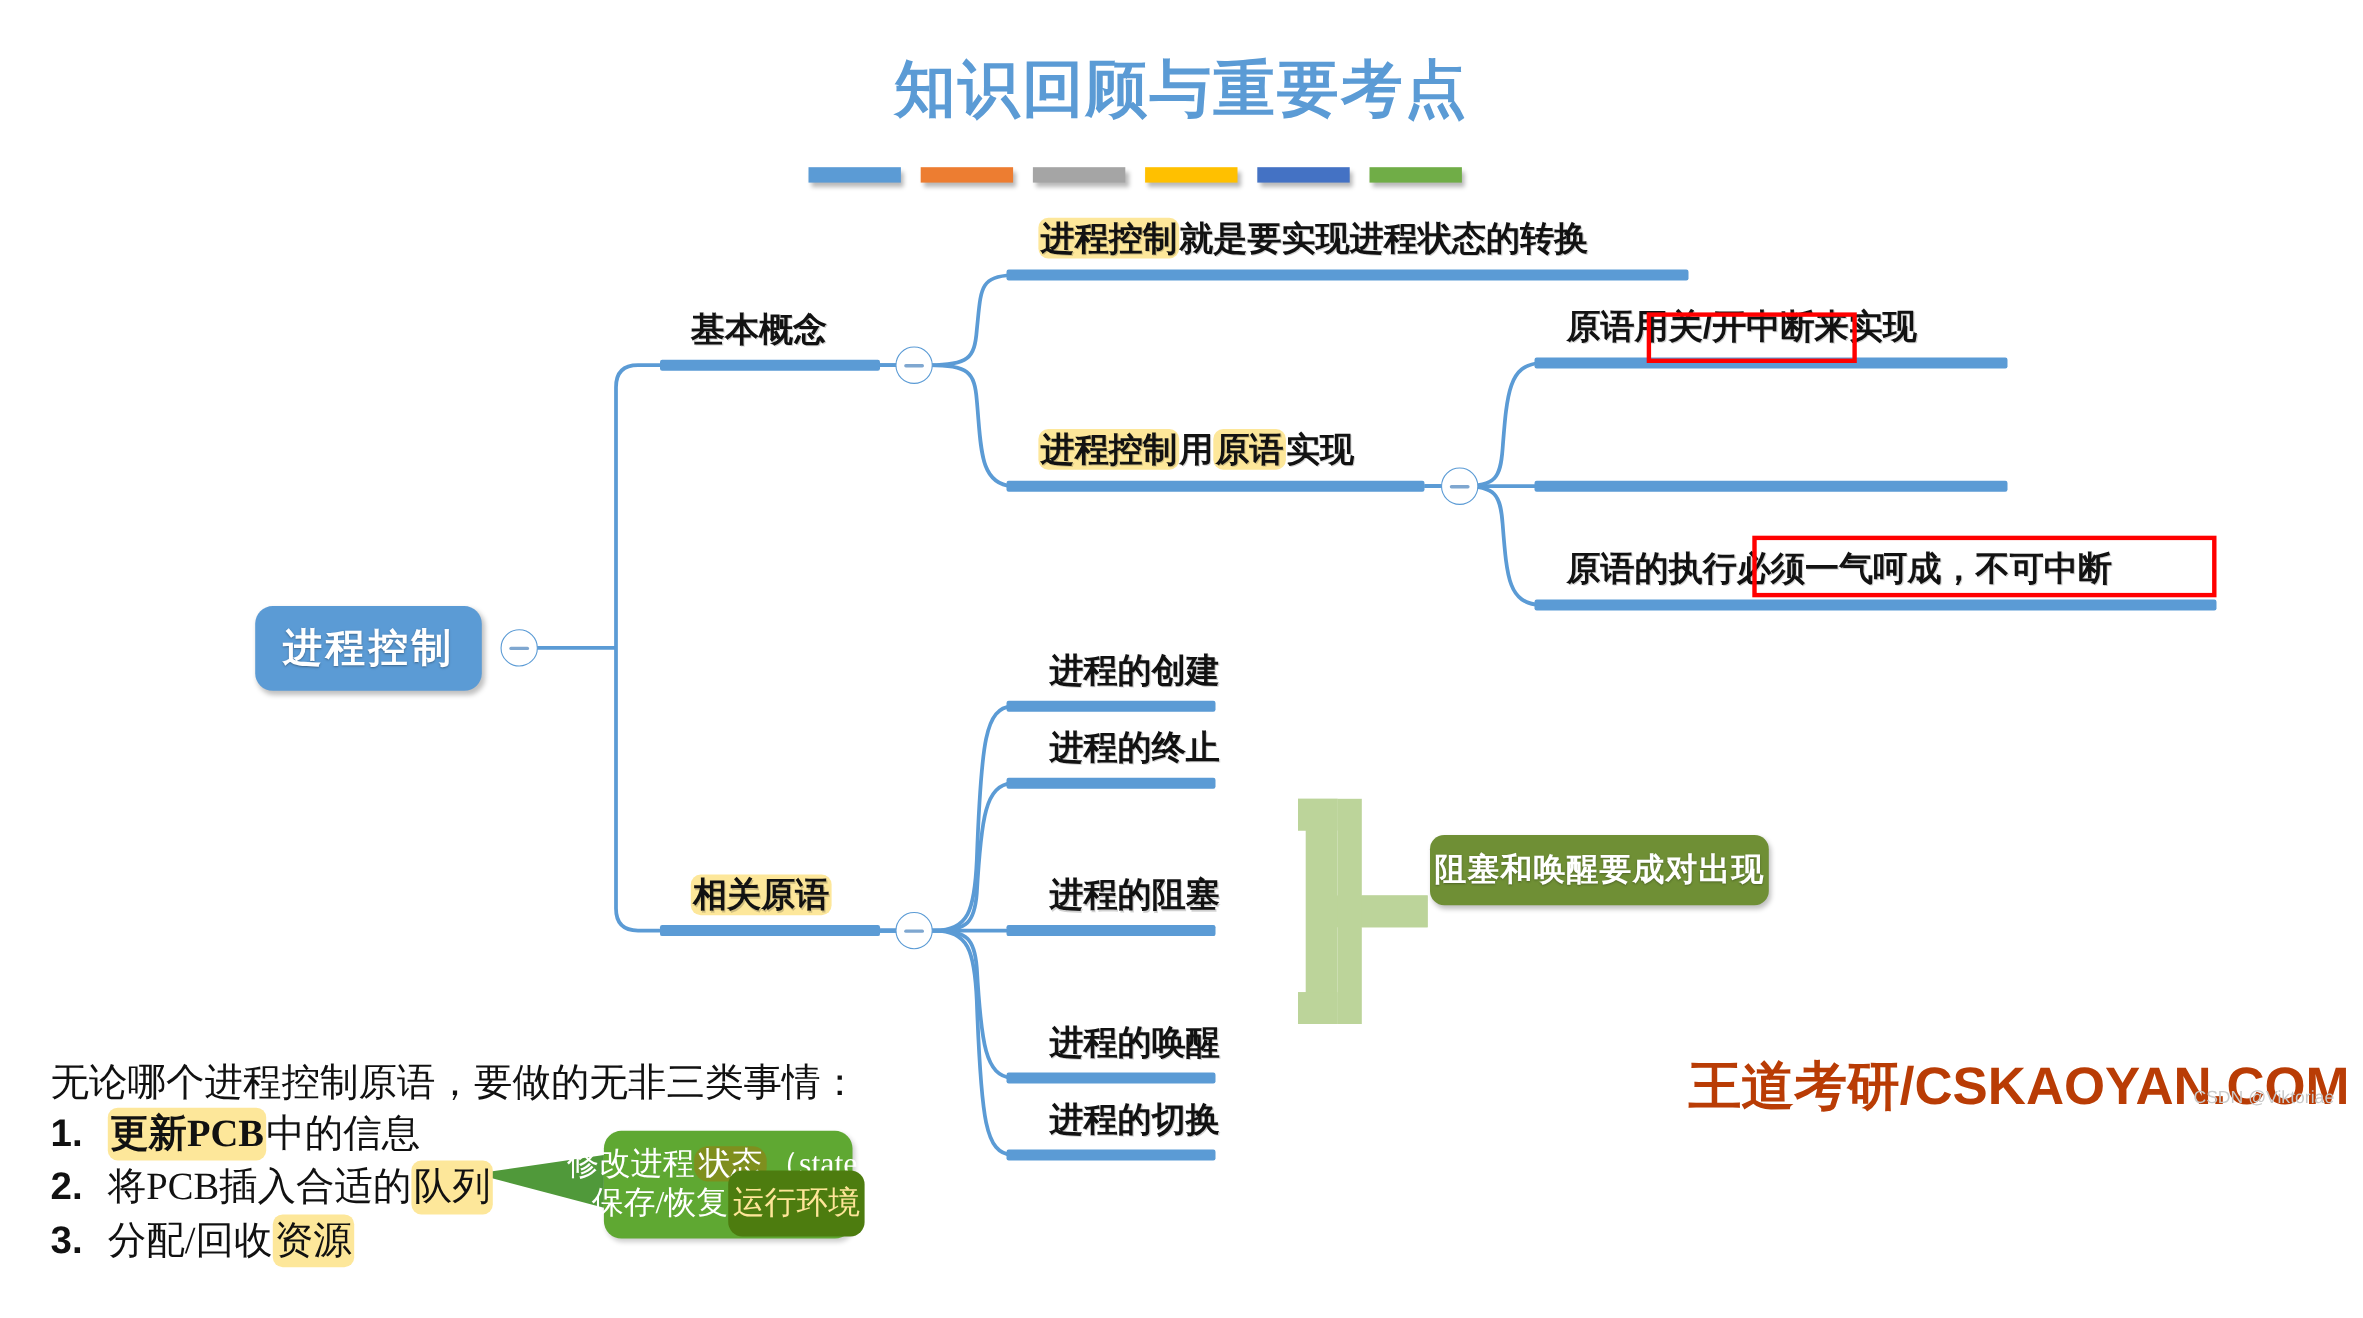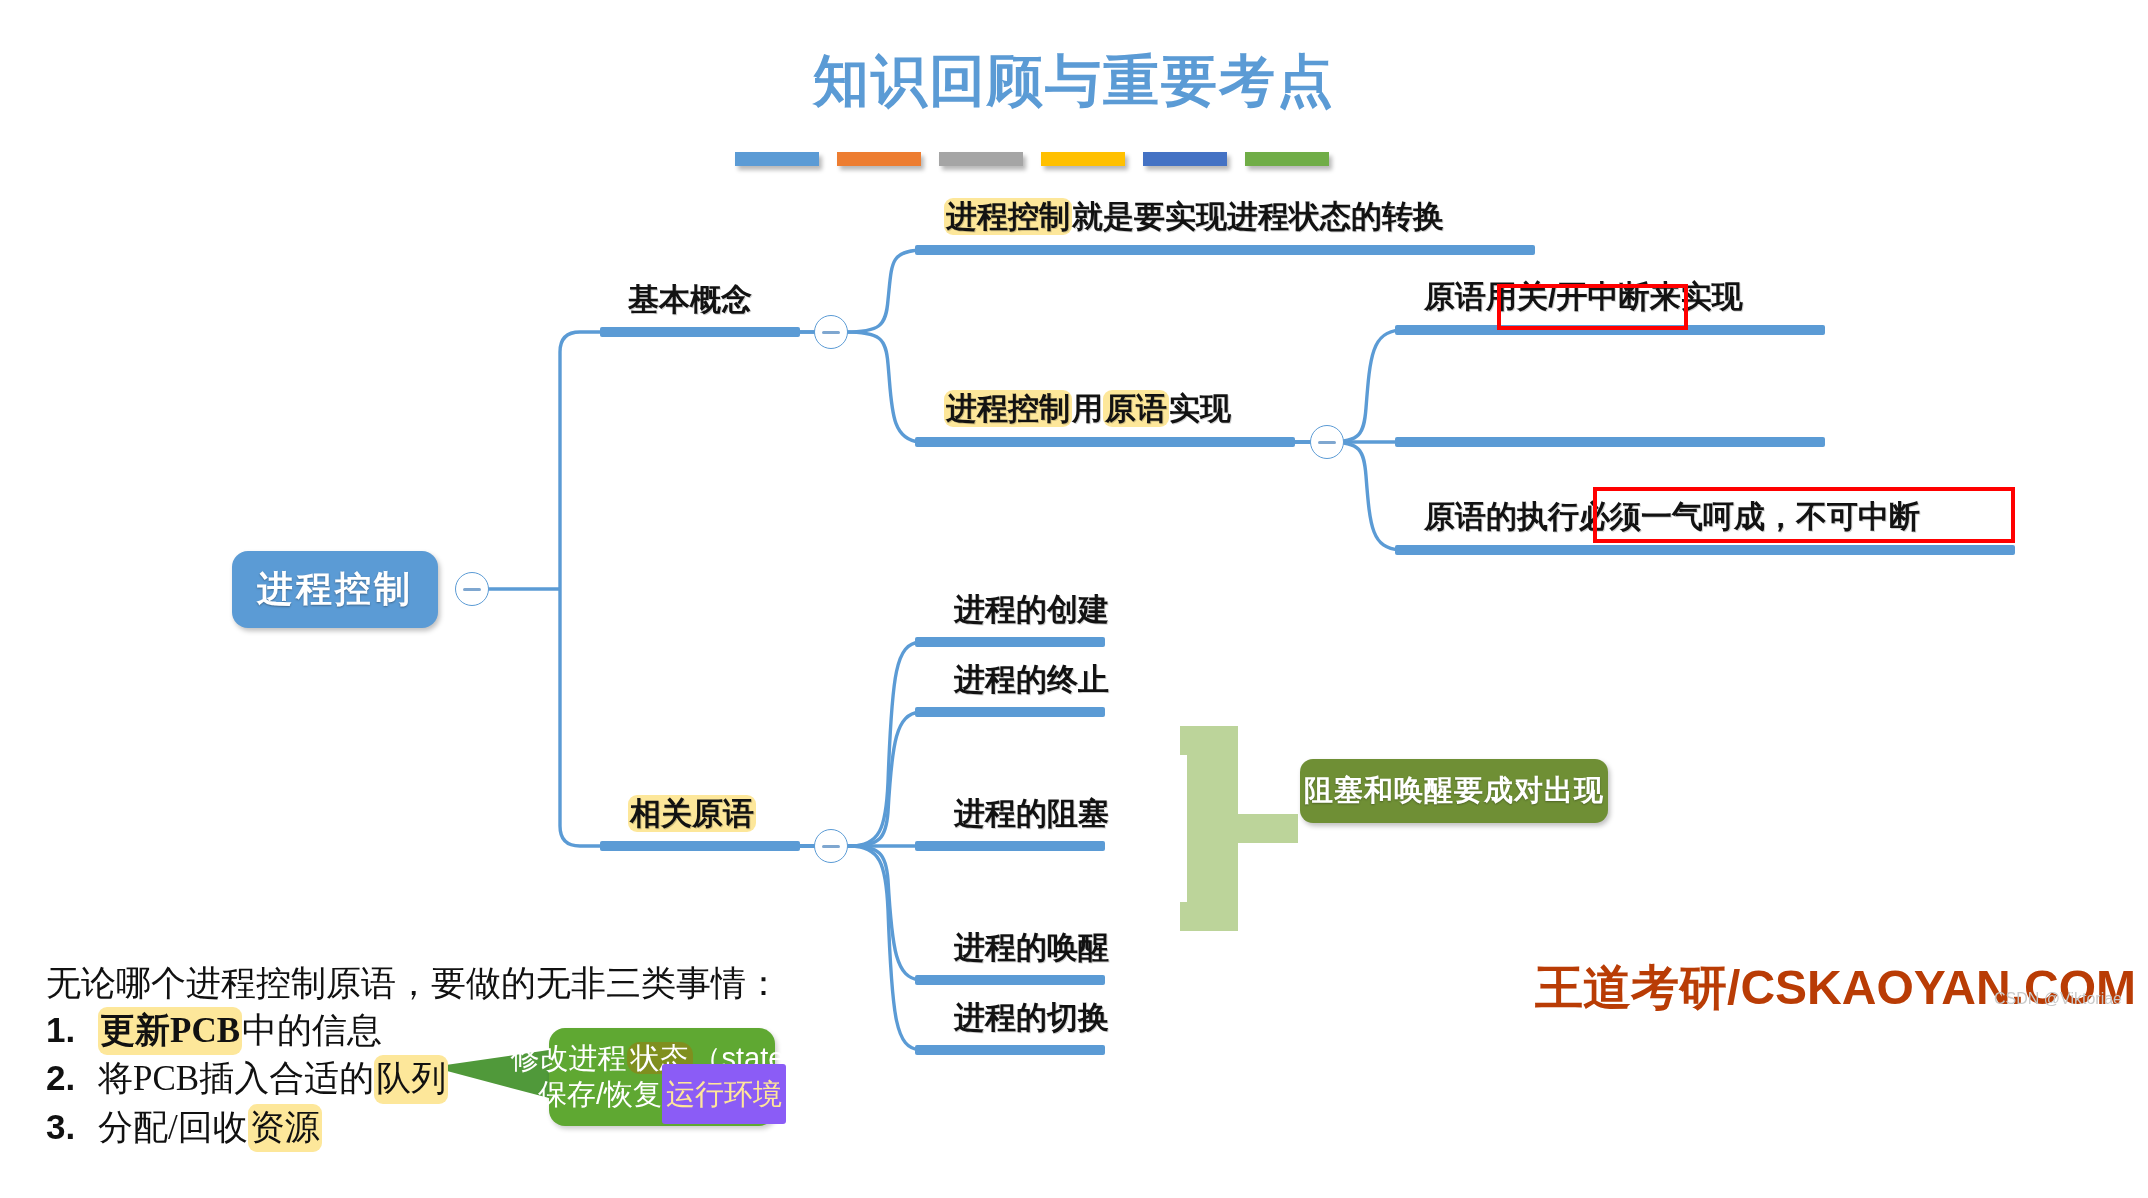--- a/index.html
+++ b/index.html
@@ -91,25 +91,25 @@
     width:52px;display:inline-block;
   }
   .bottom .bold{font-family:Liberation Serif, serif;font-weight:700;}
 
   
   .callout{
     position:absolute;left:549px;top:1028px;width:226px;height:98px;
     background:#5fa832;border-radius:16px;
     box-shadow:2px 3px 5px rgba(0,0,0,.2);
     display:flex;flex-direction:column;align-items:center;justify-content:center;
-    font-family:Liberation Sans, sans-serif;
+    font-family:Liberation Serif, serif;
     color:#ffffff;font-size:29px;line-height:1.24;white-space:nowrap;
   }
   .callout .hl2{background:#7f8f1e;border-radius:13px;padding:0 4px;}
-  .callout .hl3{background:#8b5cf6;border-radius:3px;padding:14px 4px;color:#ffe699;}
+  .callout .hl3{background:#4d7c0f;border-radius:13px;padding:14px 4px;color:#ffe699;}
 
   
   .wm-main{
     position:absolute;right:12px;bottom:14px;
     font-size:48px;font-weight:700;color:#b93c05;white-space:nowrap;
   }
   .wm-csdn{
     position:absolute;right:26px;bottom:26px;
     font-size:16px;color:#c9c9c9;white-space:nowrap;
   }

